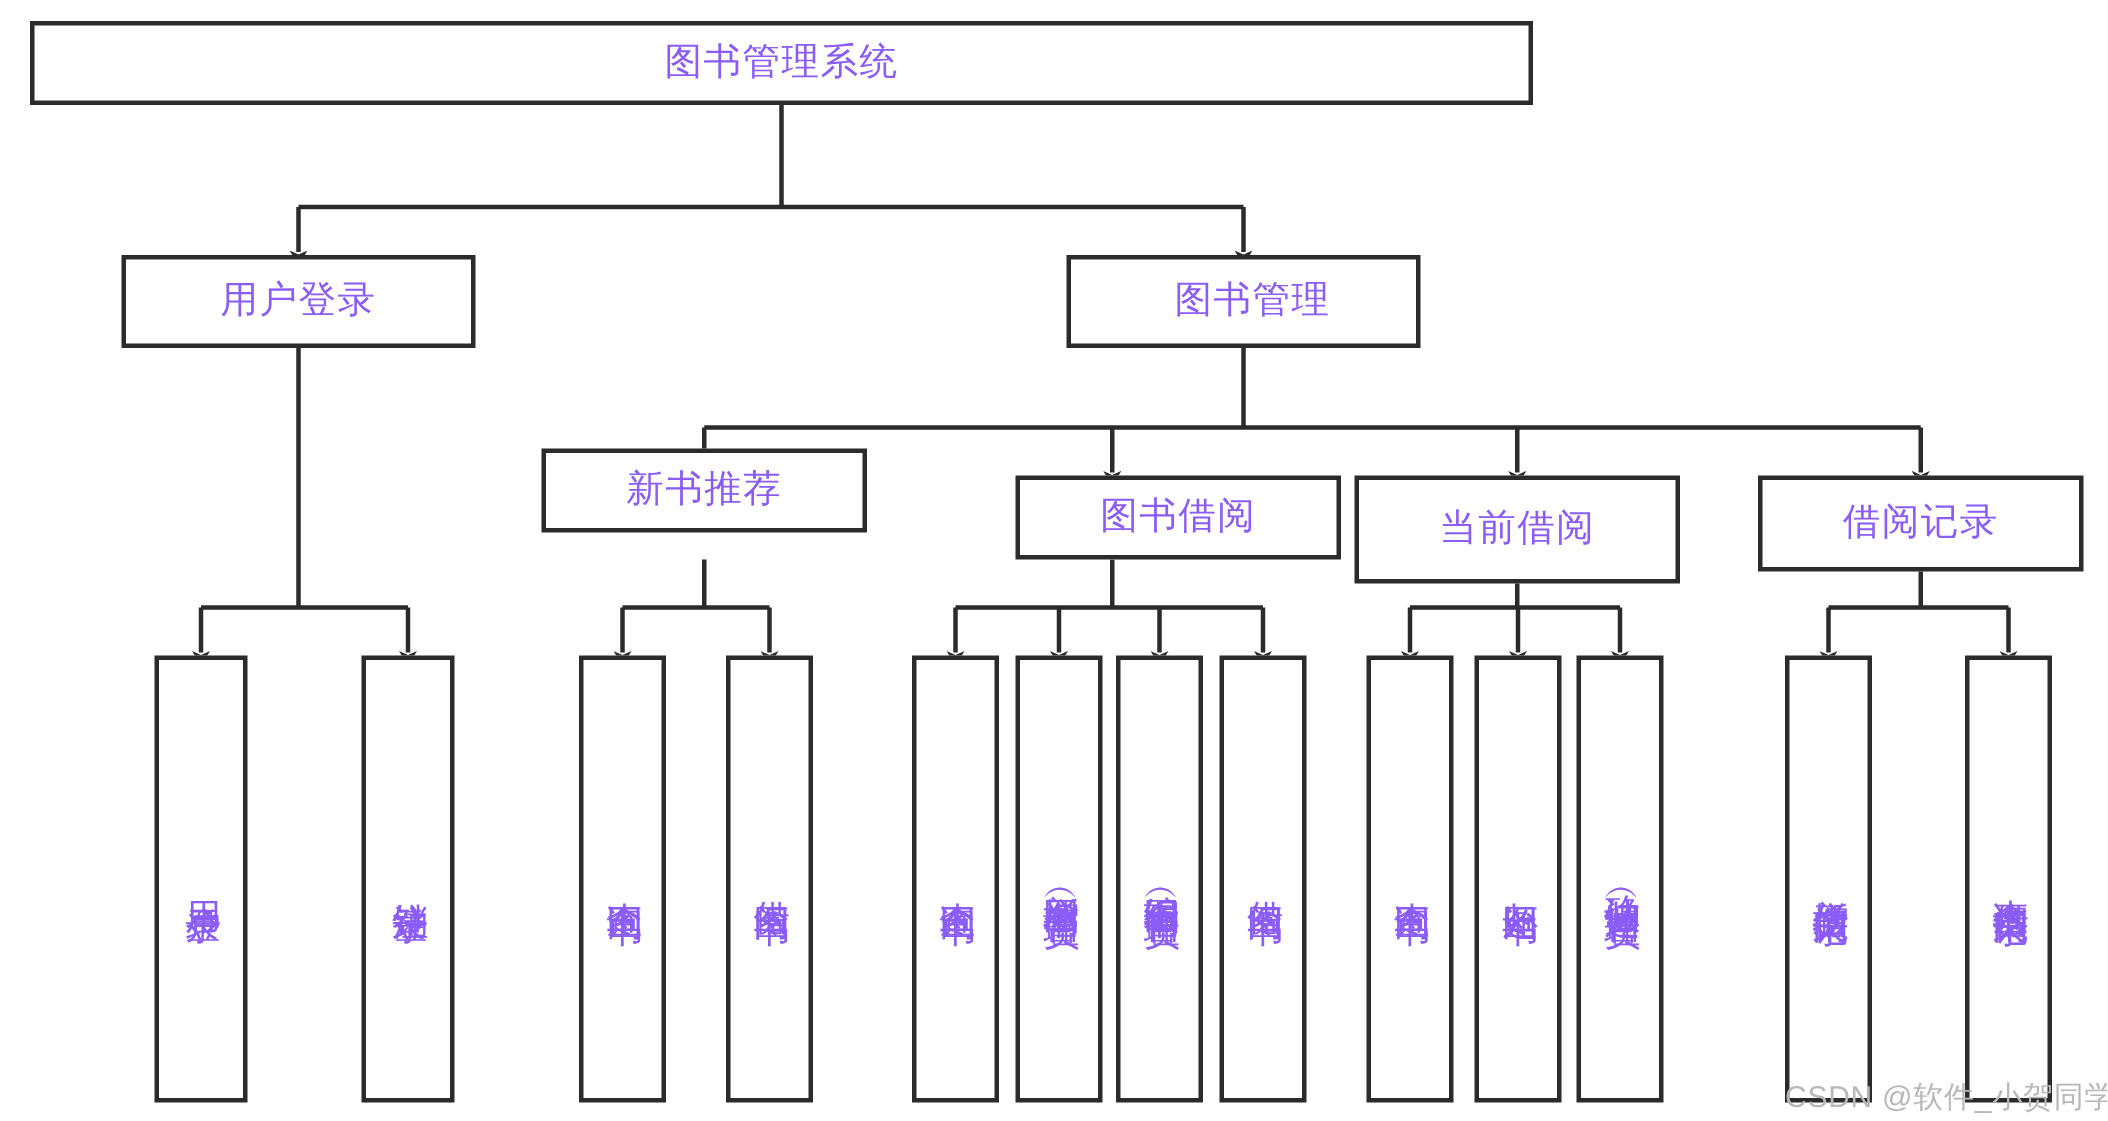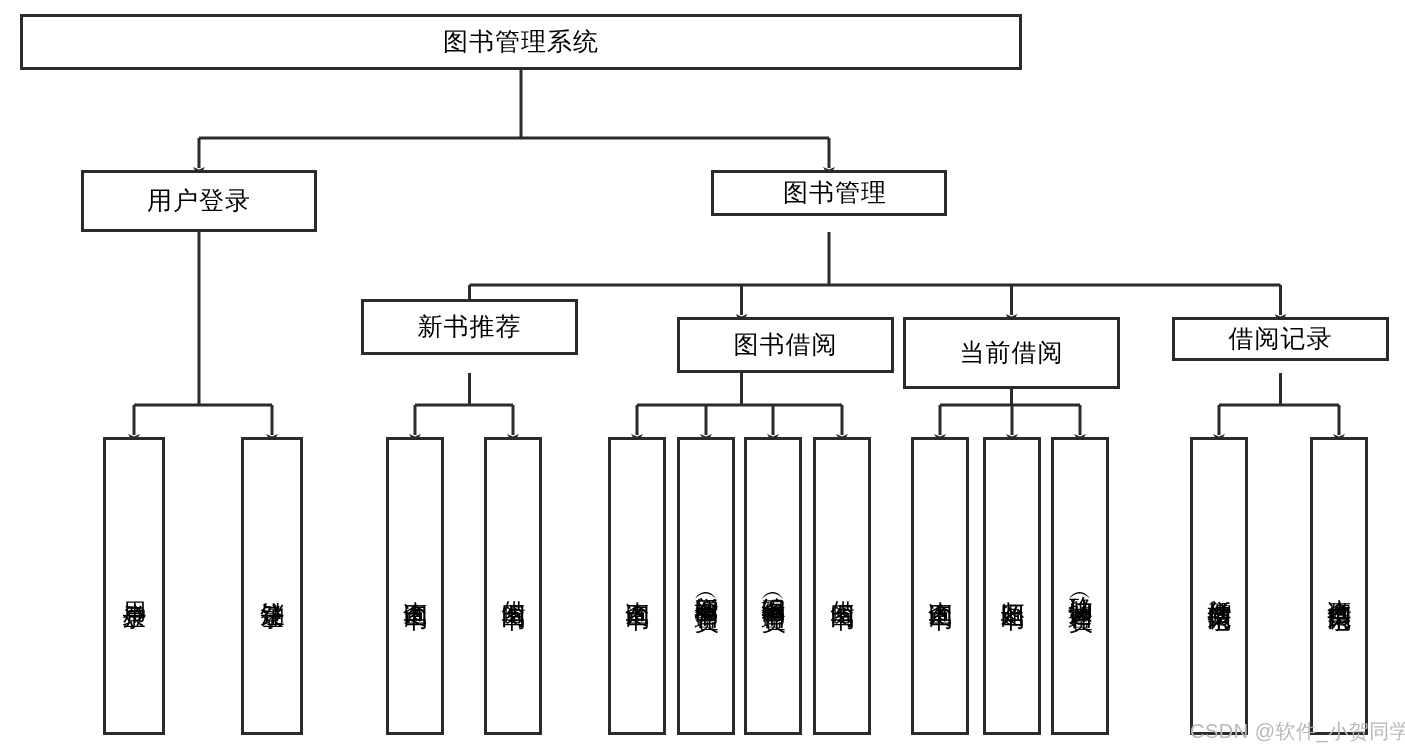--- a/index.html
+++ b/index.html
@@ -26,21 +26,21 @@
     pointer-events: none;
   }
   .node {
     position: absolute;
     box-sizing: border-box;
     background: #ffffff;
     border: 3px solid #2b2b2b;
     display: flex;
     align-items: center;
     justify-content: center;
-    color: #000000;
+    color: #8b5cf6;
     text-align: center;
   }
   .node.horiz {
     font-size: 25px;
     letter-spacing: 1px;
     line-height: 1.1;
   }
   .node.vert {
     writing-mode: vertical-rl;
     text-orientation: upright;
@@ -112,33 +112,33 @@
       </g>
   </svg>
 
   <div id="node-layer">
       <div class="node horiz" style="left: 20px; top: 14px; width: 1002px; height: 56px; border-color: rgb(43, 43, 43); background: rgb(255, 255, 255);">
         <span class="hlabel">图书管理系统</span>
       </div>
       <div class="node horiz" style="left: 81px; top: 170px; width: 236px; height: 62px; border-color: rgb(43, 43, 43); background: rgb(255, 255, 255);">
         <span class="hlabel">用户登录</span>
       </div>
-      <div class="node horiz" style="left: 711px; top: 170px; width: 236px; height: 46px; border-color: rgb(43, 43, 43); background: rgb(255, 255, 255); padding-left: 12px;">
+      <div class="node horiz" style="left: 711px; top: 170px; width: 236px; height: 62px; border-color: rgb(43, 43, 43); background: rgb(255, 255, 255); padding-left: 12px;">
         <span class="hlabel">图书管理</span>
       </div>
       <div class="node horiz" style="left: 361px; top: 299px; width: 217px; height: 56px; border-color: rgb(43, 43, 43); background: rgb(255, 255, 255);">
         <span class="hlabel">新书推荐</span>
       </div>
       <div class="node horiz" style="left: 633px; top: 317px; width: 217px; height: 56px; border-color: rgb(43, 43, 43); background: rgb(255, 255, 255); margin-left: 44px;">
         <span class="hlabel">图书借阅</span>
       </div>
       <div class="node horiz" style="left: 903px; top: 317px; width: 217px; height: 72px; border-color: rgb(43, 43, 43); background: rgb(255, 255, 255);">
         <span class="hlabel">当前借阅</span>
       </div>
-      <div class="node horiz" style="left: 1172px; top: 317px; width: 217px; height: 44px; border-color: rgb(43, 43, 43); background: rgb(255, 255, 255);">
+      <div class="node horiz" style="left: 1172px; top: 317px; width: 217px; height: 64px; border-color: rgb(43, 43, 43); background: rgb(255, 255, 255);">
         <span class="hlabel">借阅记录</span>
       </div>
       <div class="node vert" style="left: 103px; top: 437px; width: 62px; height: 298px; border-color: rgb(43, 43, 43); background: rgb(255, 255, 255);">
         <span class="vlabel">用户登录</span>
       </div>
       <div class="node vert" style="left: 241px; top: 437px; width: 62px; height: 298px; border-color: rgb(43, 43, 43); background: rgb(255, 255, 255);">
         <span class="vlabel">注销登录</span>
       </div>
       <div class="node vert" style="left: 386px; top: 437px; width: 58px; height: 298px; border-color: rgb(43, 43, 43); background: rgb(255, 255, 255);">
         <span class="vlabel">查询图书</span>

